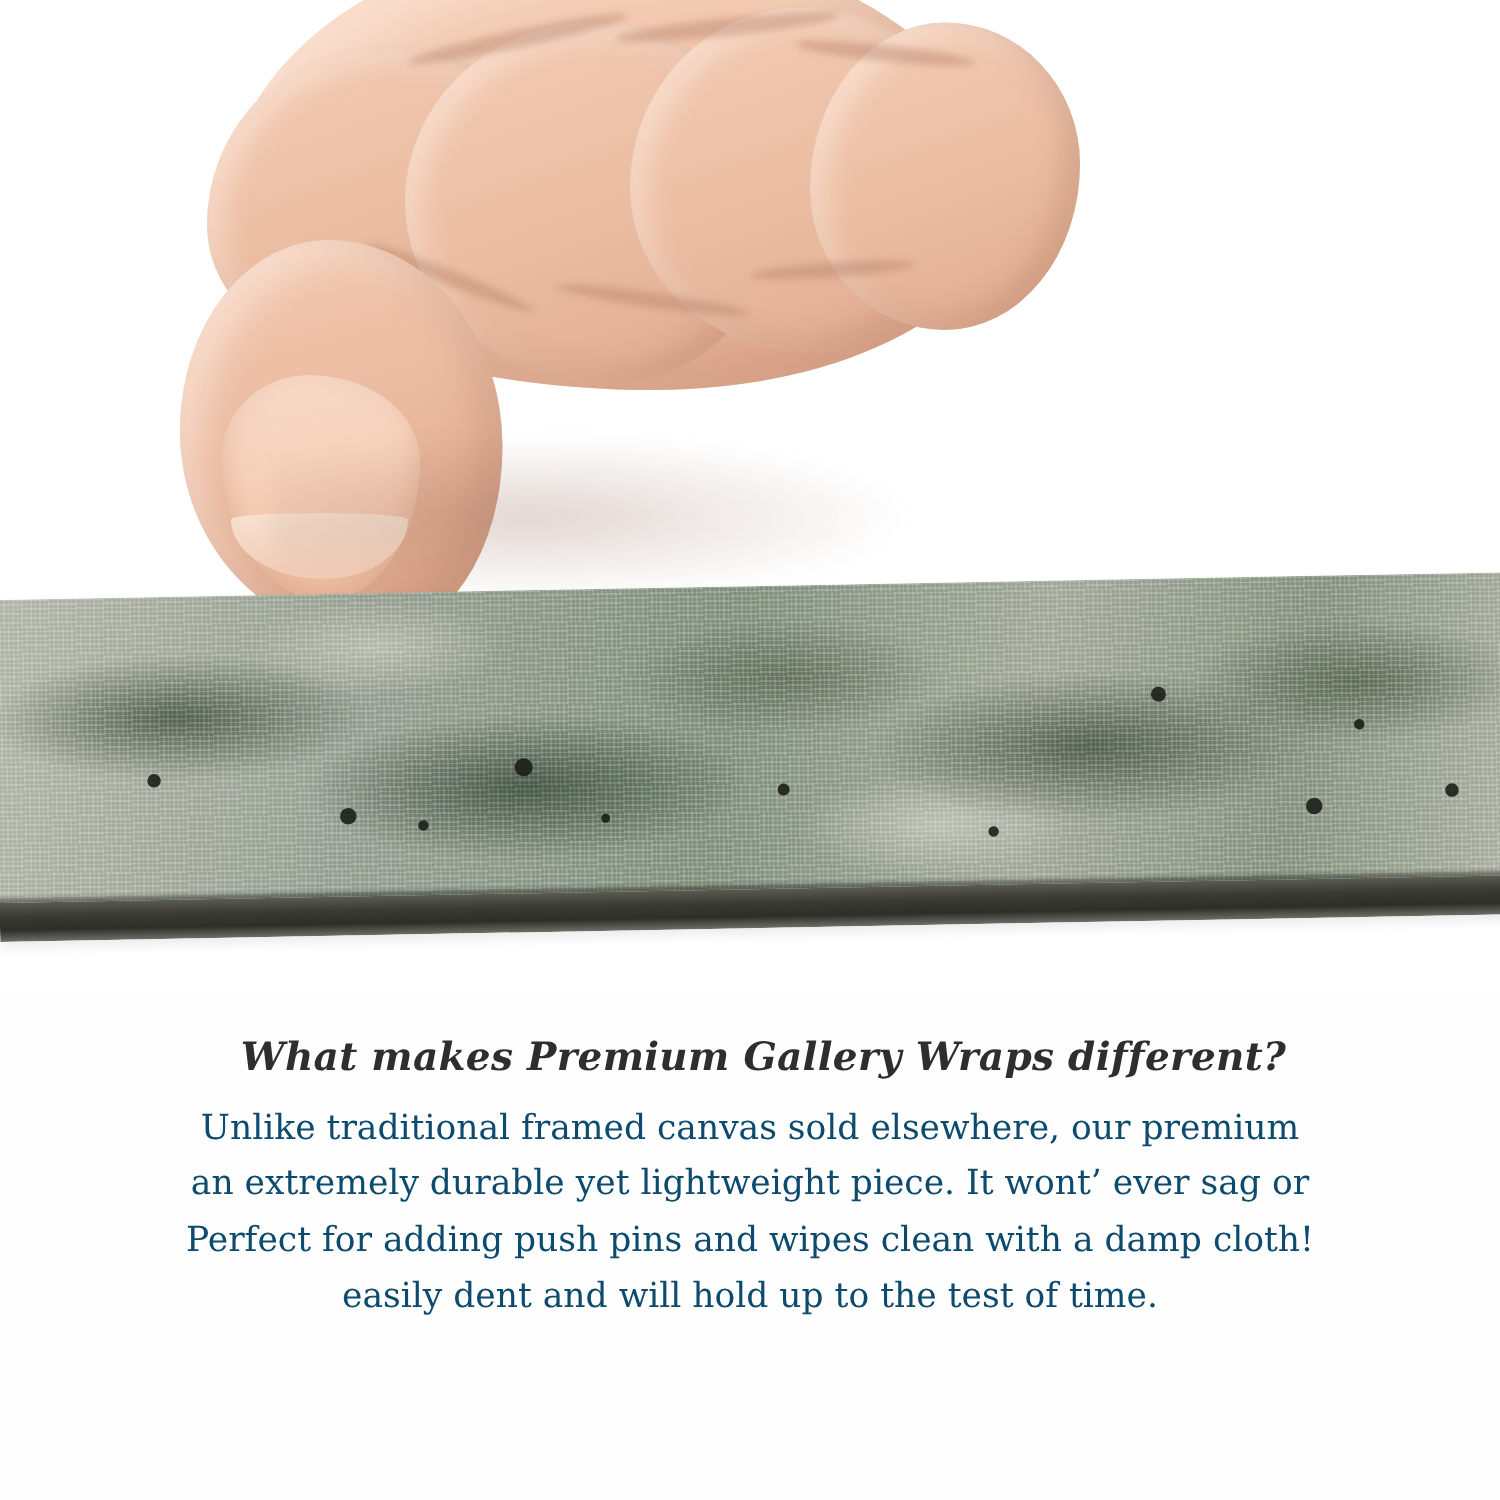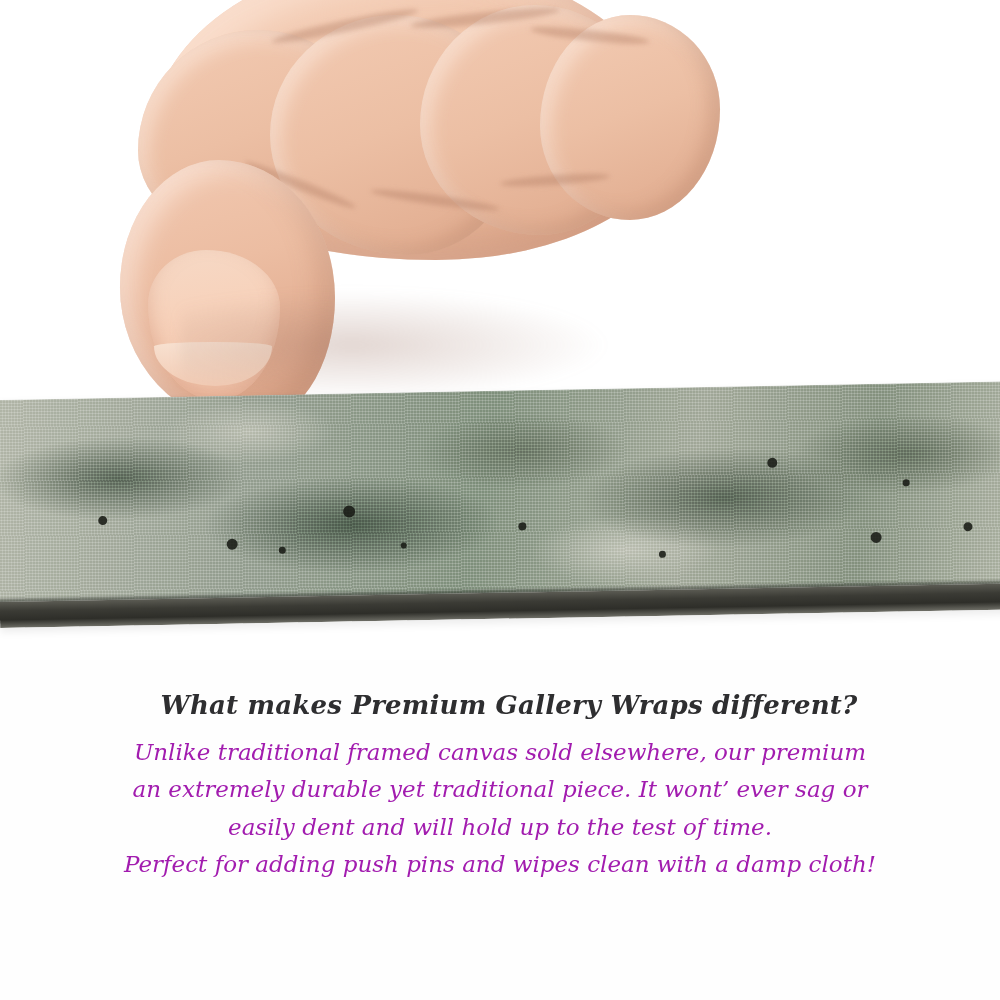--- a/index.html
+++ b/index.html
@@ -177,23 +177,22 @@
   .caption-title {
     font-size: 26px;
     font-style: italic;
     font-weight: 700;
     letter-spacing: .2px;
     margin-bottom: 14px;
     margin-left: 18px;
   }
   .caption-line {
     font-size: 23px;
-    font-style: italic;
     line-height: 1.62;
-    color: #a21caf;
+    color: #0c4a6e;
   }
 </style>
 </head>
 <body>
 
 <div class="page">
 
   <div class="photo">
 
     <div class="hand">
@@ -236,18 +235,18 @@
       <div class="speck" style="left:965px; top:140px; width:9px; height:9px;"></div>
 
       <div class="wrap-shadow-line"></div>
       <div class="wrap-edge"></div>
     </div>
   </div>
 
   <div class="caption">
     <div class="caption-title">What makes Premium Gallery Wraps different?</div>
     <div class="caption-line">Unlike traditional framed canvas sold elsewhere, our premium</div>
-    <div class="caption-line">an extremely durable yet traditional piece. It wont’ ever sag or</div>
+    <div class="caption-line">an extremely durable yet lightweight piece. It wont’ ever sag or</div>
+    <div class="caption-line">Perfect for adding push pins and wipes clean with a damp cloth!</div>
     <div class="caption-line">easily dent and will hold up to the test of time.</div>
-    <div class="caption-line">Perfect for adding push pins and wipes clean with a damp cloth!</div>
   </div>
 
 </div>
 
 </body></html>

